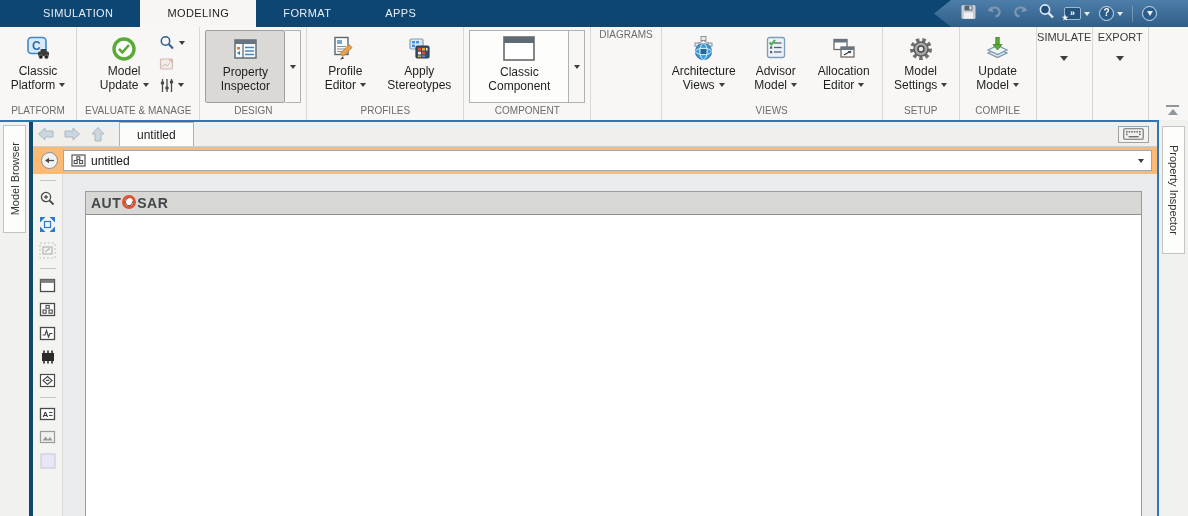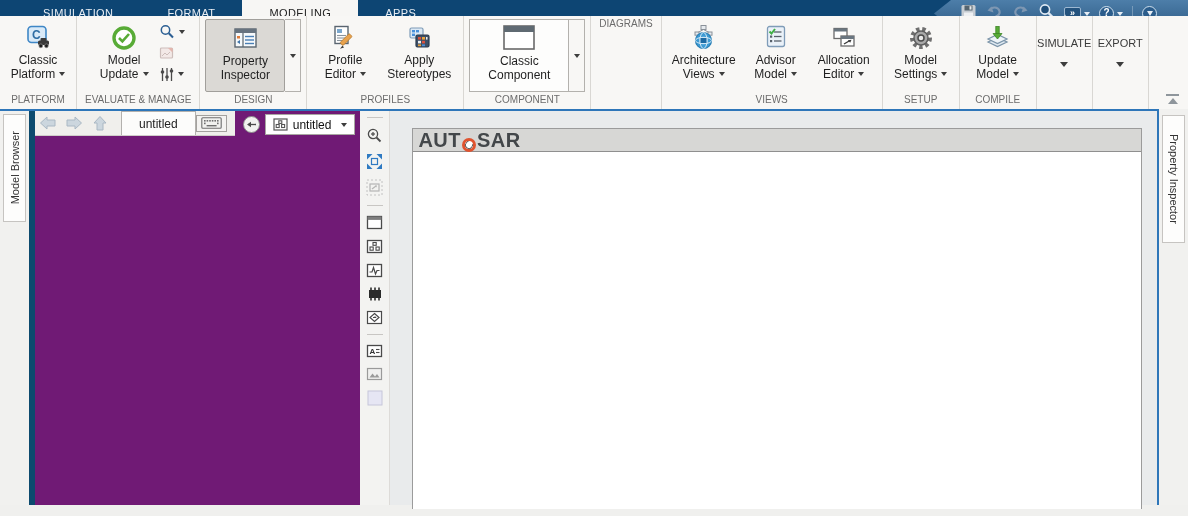--- a/index.html
+++ b/index.html
@@ -1,20 +1,20 @@
 <!DOCTYPE html>
 <html><head>
 <meta charset="utf-8">
 <style>
   * { margin:0; padding:0; box-sizing:border-box; }
   html,body { width:1188px; height:516px; overflow:hidden;
     font-family:"Liberation Sans", sans-serif; background:#f0f0ee; }
 
   
-  .topbar { height:16px; background:#0d4573; display:flex; position:relative; }
+  .topbar { height:27px; background:#0d4573; display:flex; position:relative; }
   .tabs { display:flex; padding-left:16px; }
   .tab { color:#e9eef4; font-size:11px; letter-spacing:.4px; line-height:27px;
          padding:0 27px; cursor:default; white-space:nowrap; }
   .tab.active { background:#f7f6f4; color:#222; }
   .qa { position:absolute; right:0; top:0; height:27px; width:254px;
         display:flex; align-items:center; gap:9px; padding:0 10px 0 26px;
         background:linear-gradient(#4d7ea9,#305e88);
         clip-path:polygon(17px 0,100% 0,100% 100%,17px 100%,0 50%); }
   .qa .btn { display:flex; align-items:center; gap:3px; }
   .caret-w { width:0; height:0; border-left:3.5px solid transparent;
@@ -48,44 +48,44 @@
            border-right:3.5px solid transparent; border-top:4px solid #3d3d3d; }
   .group { display:flex; align-items:stretch;text-align:right; }
   .bigbtn.pressed { background:#dbd9d5; border:1px solid #a19f9b; }
   .side-dd { width:16px; border:1px solid #b3b1ad; border-left:none;
              display:flex; align-items:center; justify-content:center; background:#f8f7f5; }
   .gallerybtn { background:#fdfdfc; border:1px solid #b3b1ad; width:100px;
                 display:flex; flex-direction:column; align-items:center; padding-top:4px; }
   .smallcol { display:flex; flex-direction:column; gap:3px; padding-top:4px; }
   .smallbtn { display:flex; align-items:center; gap:3px; height:18px; }
   .gal { width:56px; display:flex; flex-direction:column; align-items:center; }
-  .gal .gtitle { font-size:11px; color:#3a3a3a; margin-top:21px; white-space:nowrap; }
+  .gal .gtitle { font-size:11px; color:#3a3a3a; margin-top:4px; white-space:nowrap; }
   .gal .gcaret { margin-top:13px; border-left:4.5px solid transparent;
                  border-right:4.5px solid transparent; border-top:5px solid #3d3d3d;
                  width:0; height:0; }
   .collapse-ctl { position:absolute; right:9px; bottom:5px; width:13px; cursor:default; }
   .collapse-ctl .bar { height:2px; background:#8f969c; margin-bottom:2px; }
   .collapse-ctl .tri { width:0; height:0; margin:0 auto; border-left:5px solid transparent;
                        border-right:5px solid transparent; border-bottom:6px solid #8f969c; }
 
   
   .workspace { height:396px; display:flex; }
   .main-wrap { flex:1; display:flex; border-top:2px solid #2e76b9; min-width:0; }
   .gutter { width:29px; background:#f1f1ef; position:relative; }
   .vtab { position:absolute; top:3px; left:3px; width:23px; background:#fdfdfc;
           border:1px solid #c6c4c1; display:flex; align-items:center; justify-content:center; }
   .vtab span { font-size:11px; color:#333; white-space:nowrap; }
   .vtab.left { height:108px; }
   .vtab.left span { writing-mode:vertical-rl; transform:rotate(180deg); }
   .vtab.right { height:128px; top:6px; }
   .vtab.right span { writing-mode:vertical-rl; }
 
-  .editor { flex:1; min-width:0; display:flex; flex-direction:row;
-            border-left:6px solid #0c4a6e; border-right:2px solid #2e76b9;
-            background:#701a75; }
+  .editor { flex:1; min-width:0; display:flex; flex-direction:column;
+            border-left:4px solid #0c4a6e; border-right:2px solid #2e76b9;
+            background:#fdba74; }
   .tabrow { height:25px; background:#f0efec; border-bottom:1px solid #cfcdc9;
             display:flex; align-items:stretch; }
   .navbtn { width:26px; display:flex; align-items:center; justify-content:center; }
   .doctab { margin-left:8px; background:#fcfcfb; border:1px solid #b3b1ae; border-bottom:none;
             padding:0 17px; font-size:12px; color:#222; display:flex; align-items:center; }
   .kbd-btn { margin-left:auto; align-self:center; margin-right:8px; width:31px; height:17px;
              background:#f4f3f1; border:1px solid #a3a19e; display:flex; align-items:center;
              justify-content:center; }
   .crumbrow { height:27px; display:flex; align-items:center; gap:5px; padding:0 5px; }
   .circle-btn { width:17px; height:17px; border-radius:50%; border:1px solid #8b8b8b;
@@ -97,35 +97,35 @@
 
   .editor-body { flex:1; display:flex; min-height:0; }
   .palette { width:30px; background:#f3f3f1; border-right:1px solid #dddbd8;
              display:flex; flex-direction:column; align-items:center; padding-top:6px; gap:9px; }
   .psep { width:16px; height:1px; background:#c8c6c3; }
   .canvas-area { flex:1; position:relative; background:#e9ebec; }
   .canvas { position:absolute; left:22px; top:17px; right:15px; bottom:-4px;
             background:#fff; border:1px solid #9b9b9b; border-bottom:none; }
   .canvas-header { height:23px; background:#d7d7d5; border-bottom:1px solid #8f8f8f;
                    display:flex; align-items:center; padding-left:5px; }
-  .logo { display:flex; align-items:flex-end; font-weight:bold; font-size:20px;
+  .logo { display:flex; align-items:flex-start; font-weight:bold; font-size:14px;
           color:#43474a; letter-spacing:.5px; }
   .orb { width:14px; height:14px; border-radius:50%; border:3px solid #e0532f;
          background:#fff; margin:0 1px; position:relative; }
   .orb::after { content:""; position:absolute; inset:0; border-radius:50%;
                 border:1.5px solid #5a5a5a; border-top-color:transparent; transform:rotate(35deg); }
 </style>
 </head>
 <body>
 
 <div class="topbar">
   <div class="tabs">
     <div class="tab">SIMULATION</div>
+    <div class="tab active">MODELING</div>
     <div class="tab">FORMAT</div>
-    <div class="tab active">MODELING</div>
     <div class="tab">APPS</div>
   </div>
   <div class="qa">
     <span>
       <svg width="17" height="16" viewBox="0 0 17 16">
           <rect x="1.5" y="1" width="14" height="14" rx="1.5" fill="#c7cdd3"></rect>
           <rect x="4.5" y="1.5" width="8" height="5" fill="#55646f"></rect>
           <rect x="9.5" y="2.2" width="2" height="3.4" fill="#e8ebee"></rect>
           <rect x="4" y="8.5" width="9" height="6" fill="#eef0f2"></rect>
         </svg>

